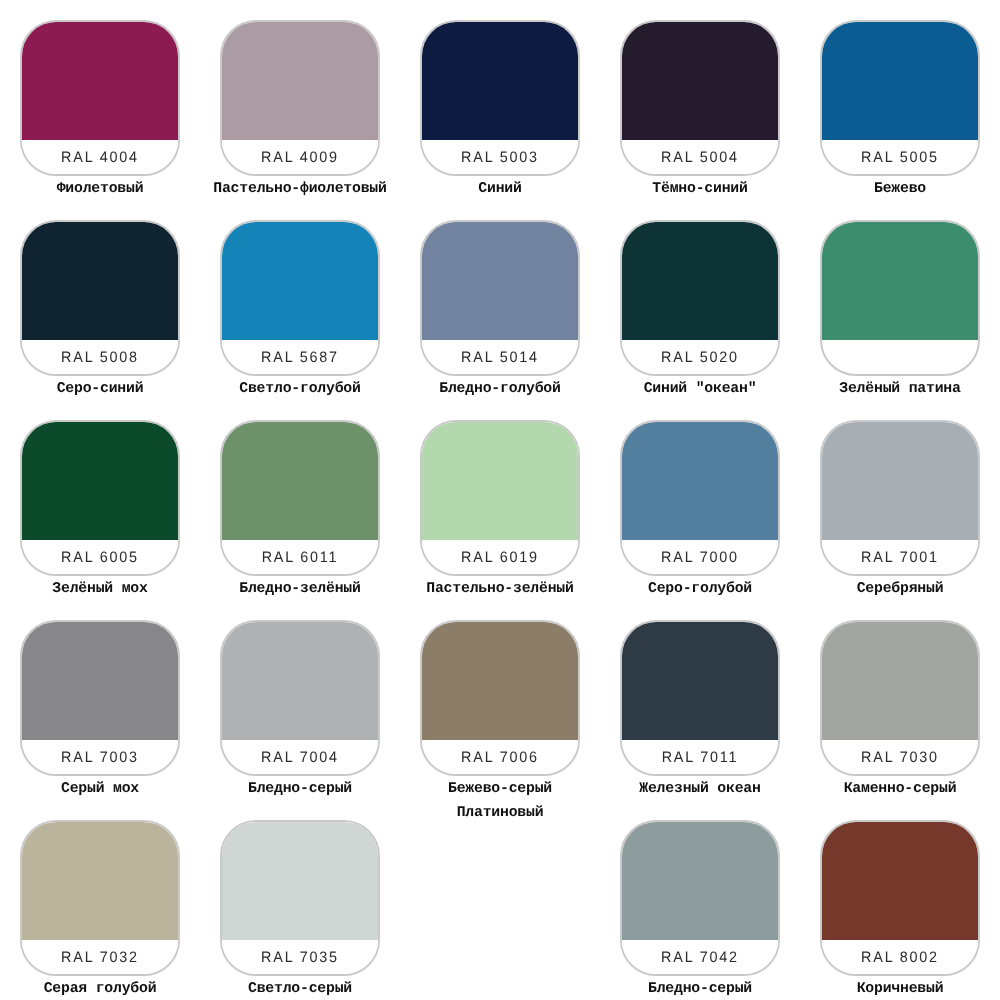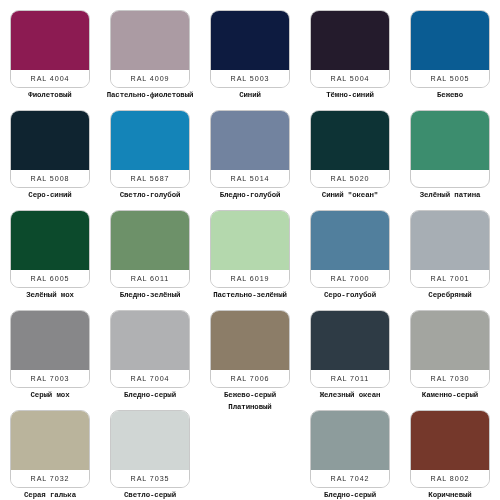--- a/index.html
+++ b/index.html
@@ -27,21 +27,21 @@
     position: relative;
     display: flex;
     flex-direction: column;
     align-items: center;
   }
   .card {
     width: 80px;
     height: 78px;
     margin-top: 10px;
     border: 1px solid #c9c9c9;
-    border-radius: 9px;
+    border-radius: 18px;
     box-sizing: border-box;
     overflow: hidden;
     display: flex;
     flex-direction: column;
     background: #ffffff;
     box-shadow: 0 0 0 0 rgba(0,0,0,0);
   }
   .color-area {
     flex: 0 0 59px;
     width: 100%;
@@ -254,21 +254,21 @@
       </div>
       <div class="caption">Каменно-серый</div>
     </div>
     <div class="swatch-cell">
       <div class="card">
         <div class="color-area" style="background: rgb(186, 180, 156);"></div>
         <div class="code-strip">
           <span class="code-text">RAL 7032</span>
         </div>
       </div>
-      <div class="caption">Серая галька</div>
+      <div class="caption">Серая голубой</div>
     </div>
     <div class="swatch-cell">
       <div class="card">
         <div class="color-area" style="background: rgb(208, 214, 212);"></div>
         <div class="code-strip">
           <span class="code-text">RAL 7035</span>
         </div>
       </div>
       <div class="caption">Светло-серый</div>
     </div>

